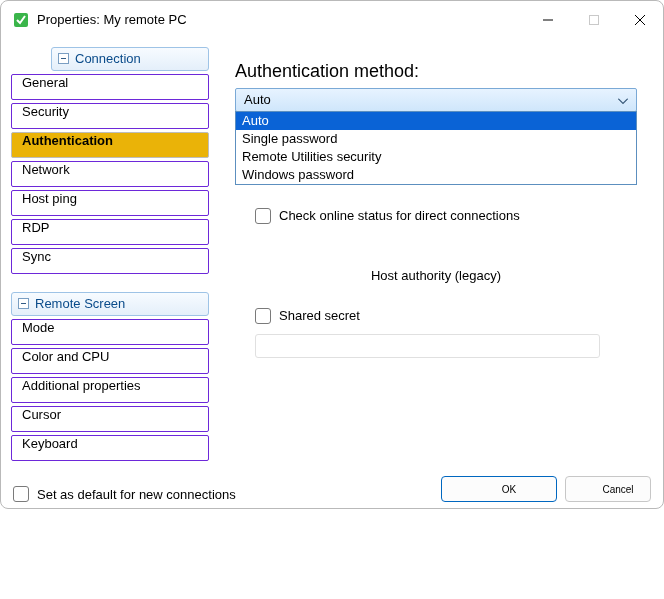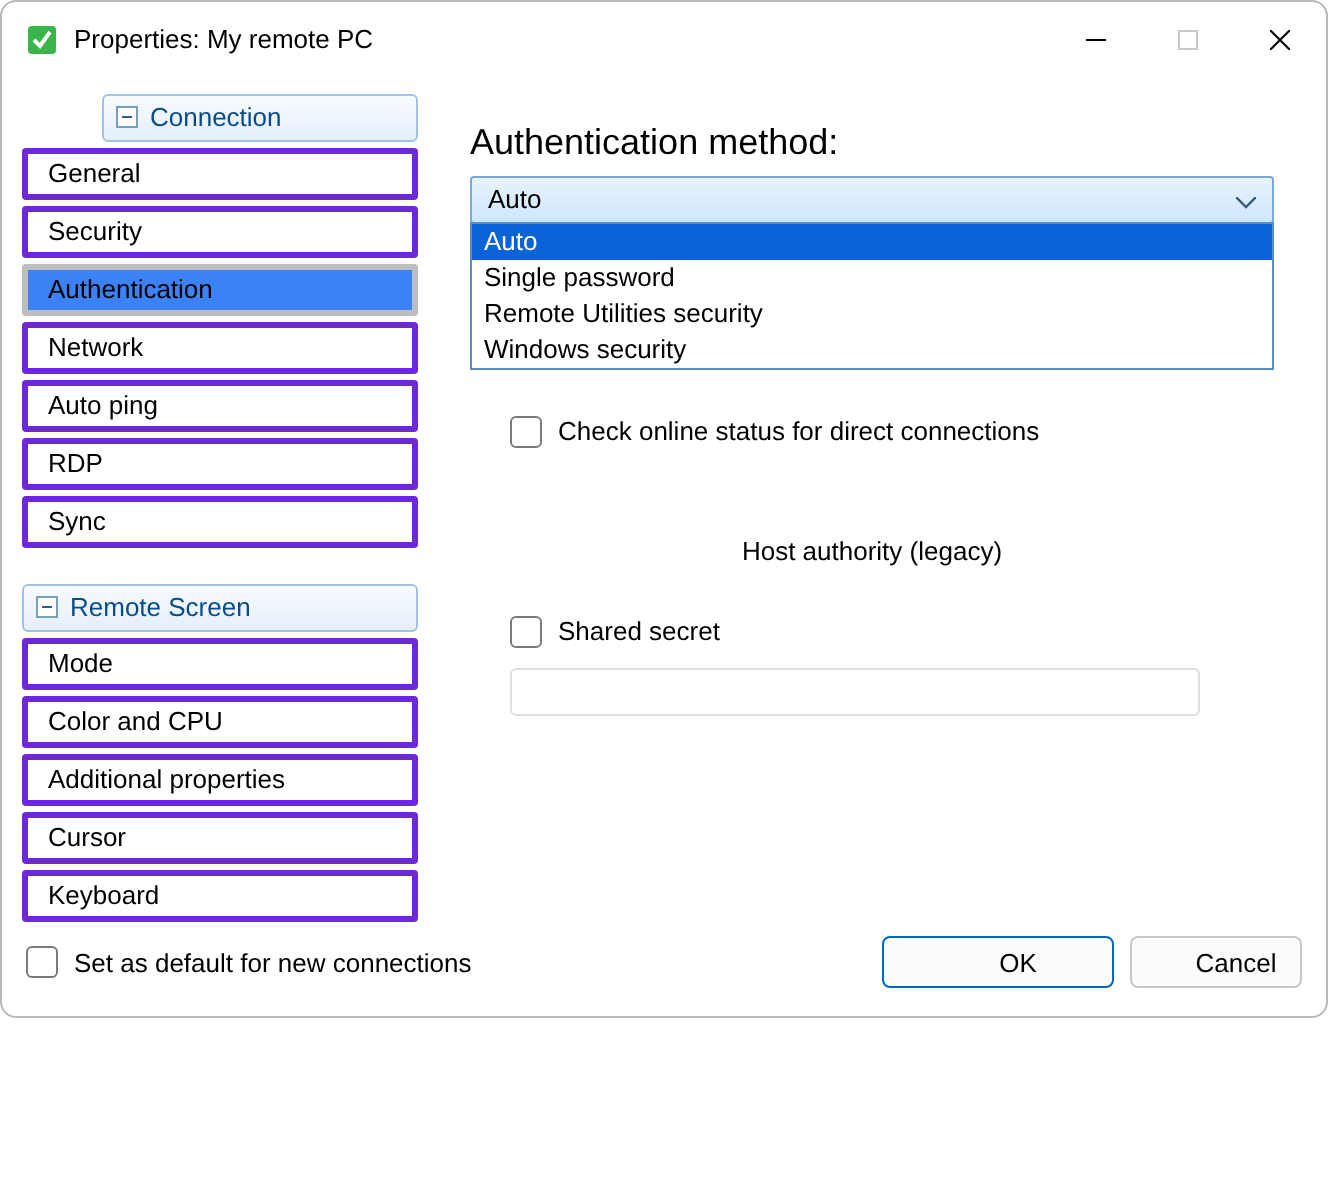--- a/index.html
+++ b/index.html
@@ -79,32 +79,32 @@
   }
   .collapse-box::before {
     content: "";
     position: absolute;
     left: 2px; right: 2px; top: 4px;
     height: 1px;
     background: #335b85;
   }
   .tree-item {
     height: 26px;
-    border: 3px solid #6d28d9;
+    border: 1px solid #6d28d9;
     background: #fff;
     margin-top: 3px;
     border-radius: 2px;
     display: flex;
-    align-items: center;
     padding: 0 10px;
     font-size: 13px;
   }
   .tree-item.selected {
-    background: #3b82f6;
+    background: #eab308;
     border-color: #bdbdbd;
+    font-weight: bold;
   }
 
   
   .main {
     flex: 1;
     position: relative;
     padding: 14px 16px 0 8px;
   }
   .field-label {
     font-size: 18px;
@@ -178,32 +178,32 @@
     background: #fff;
     border-radius: 3px;
     margin-left: 20px;
     margin-top: 10px;
   }
 
   
   .footer {
     height: 50px;
     display: flex;
-    align-items: center;
+    align-items: flex-end;
     padding: 0 12px 6px 12px;
     gap: 8px;
   }
   .footer .check-row { margin-left: 0; }
   .footer-spacer { flex: 1; }
   .btn {
     width: 86px; height: 26px;
     border: 1px solid #c7c7c7;
     background: #fcfcfc;
     border-radius: 4px;
-    font-size: 13px;
+    font-size: 10px;
     display: flex;
     align-items: center; justify-content: center; padding-left: 20px;
   }
   .btn.primary {
     border-color: #0067c0;
     width: 116px;
   }
 
   .combo-wrap { position: relative; }
 </style>
@@ -255,21 +255,21 @@
       <div class="tree-item">
           <span>Security</span>
         </div>
       <div class="tree-item selected">
           <span>Authentication</span>
         </div>
       <div class="tree-item">
           <span>Network</span>
         </div>
       <div class="tree-item">
-          <span>Auto ping</span>
+          <span>Host ping</span>
         </div>
       <div class="tree-item">
           <span>RDP</span>
         </div>
       <div class="tree-item">
           <span>Sync</span>
         </div>
 
       <div class="tree-group-header">
         <span class="collapse-box"></span>
@@ -309,21 +309,21 @@
           <div class="dropdown-item highlight">
               <span>Auto</span>
             </div>
           <div class="dropdown-item">
               <span>Single password</span>
             </div>
           <div class="dropdown-item">
               <span>Remote Utilities security</span>
             </div>
           <div class="dropdown-item">
-              <span>Windows security</span>
+              <span>Windows password</span>
             </div>
         </div>
 
       </div>
 
       <div style="height:96px"></div>
 
       <div class="check-row">
         <span class="checkbox"></span>
         <span>Check online status for direct connections</span>

